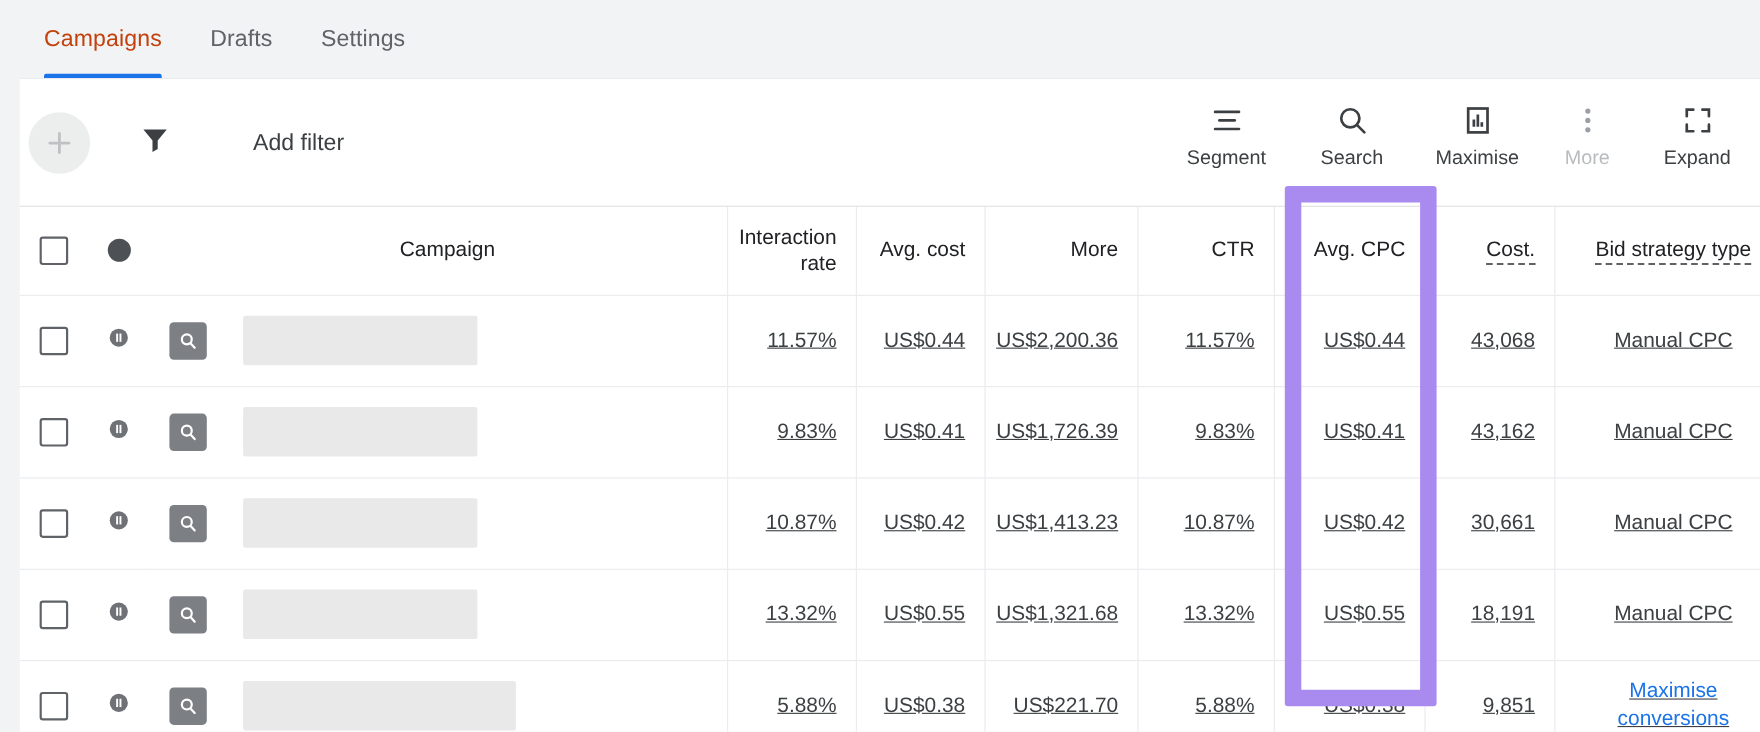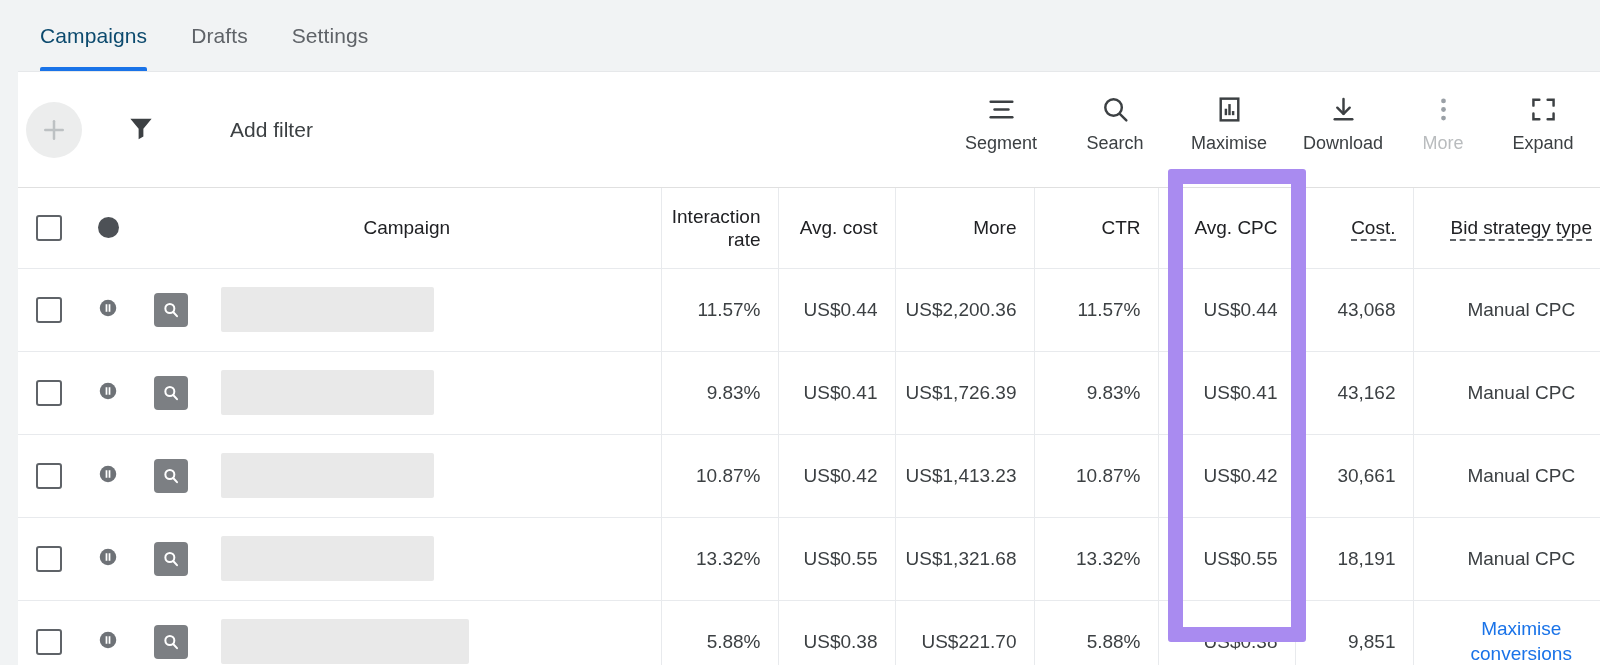--- a/index.html
+++ b/index.html
@@ -37,21 +37,21 @@
     display: flex;
     align-items: center;
     justify-content: center;
     padding: 0 22px;
     font-size: 21px;
     color: #5f6368;
     letter-spacing: .1px;
     cursor: pointer;
     user-select: none;
   }
-  .tab.active { color: #0c4a6e; }
+  .tab.active { color: #c2410c; }
   .tab.active::after {
     content: "";
     position: absolute;
     left: 22px; right: 22px;
     bottom: 0;
     height: 4px;
     background: #1a73e8;
     border-radius: 2px 2px 0 0;
   }
 
@@ -136,21 +136,21 @@
     table-layout: fixed;
   }
   table.grid th, table.grid td {
     border-right: 1px solid #e8eaed;
     border-bottom: 1px solid #e8eaed;
     vertical-align: middle;
     font-weight: normal;
     background: #fff;
   }
   table.grid th { height: 80px; }
-  table.grid td { height: 83px; }
+  table.grid td { height: 83px; text-decoration: underline; }
 
   .c-check  { width: 62px;  border-right: none !important; }
   .c-status { width: 56px;  border-right: none !important; }
   .c-name   { width: 525px; }
   .c-num    { width: 117px; }
   .c-cost   { width: 139px; }
   .c-ctr    { width: 124px; }
   .c-cpc    { width: 137px; }
   .c-impr   { width: 118px; }
   .c-bid    { width: 199px; border-right: none !important; }
@@ -307,30 +307,20 @@
             <svg width="31" height="31" viewBox="0 0 24 24" fill="none" stroke="#3c4043" stroke-width="1.9">
               <rect x="5.2" y="3.6" width="13.6" height="16.8"></rect>
               <line x1="9.2" y1="16.4" x2="9.2" y2="11.4" stroke-width="1.9"></line>
               <line x1="12.0" y1="16.4" x2="12.0" y2="7.8" stroke-width="1.9"></line>
               <line x1="14.8" y1="16.4" x2="14.8" y2="13.2" stroke-width="1.9"></line>
             </svg>
           </span>
           <span class="lbl">Maximise</span>
         </div>
 
-        <div class="tb-item">
-          <span class="ic">
-            <svg width="31" height="31" viewBox="0 0 24 24" fill="none" stroke="#3c4043" stroke-width="1.9" stroke-linecap="round" stroke-linejoin="round">
-              <line x1="12" y1="3.8" x2="12" y2="15.2"></line>
-              <polyline points="7.2,10.6 12,15.4 16.8,10.6"></polyline>
-              <line x1="5.2" y1="19.6" x2="18.8" y2="19.6"></line>
-            </svg>
-          </span>
-          <span class="lbl">Download</span>
-        </div>
 
         <div class="tb-item more">
           <span class="ic">
             <svg width="31" height="31" viewBox="0 0 24 24" fill="#9aa0a6">
               <circle cx="12" cy="5.4" r="1.85"></circle>
               <circle cx="12" cy="12" r="1.85"></circle>
               <circle cx="12" cy="18.6" r="1.85"></circle>
             </svg>
           </span>
           <span class="lbl">More</span>

